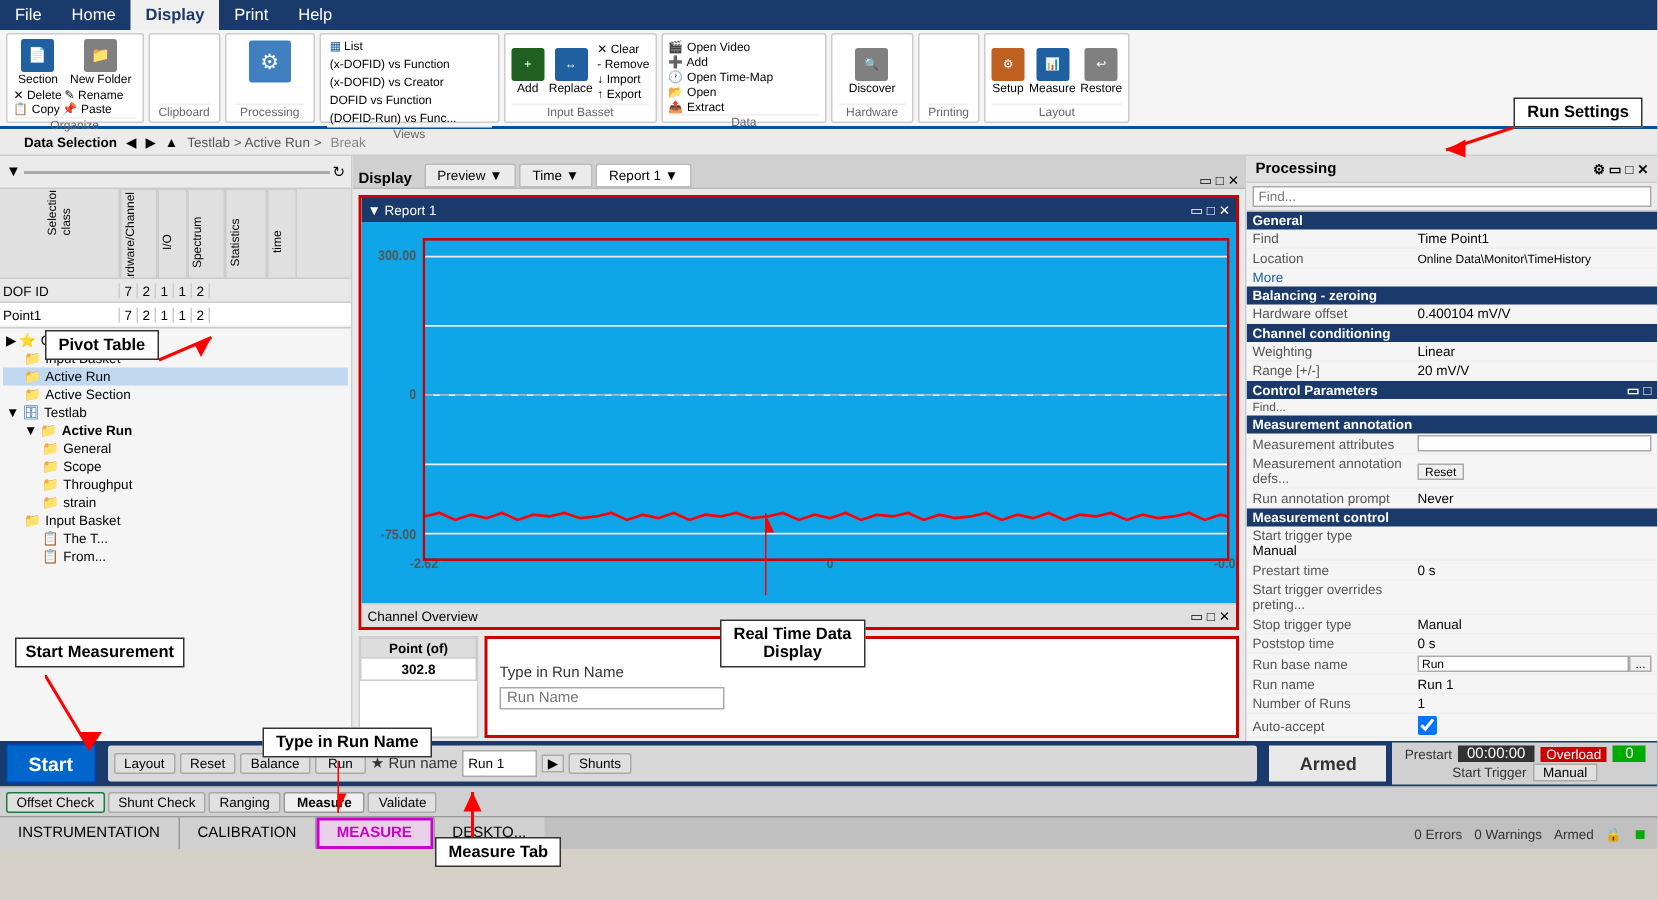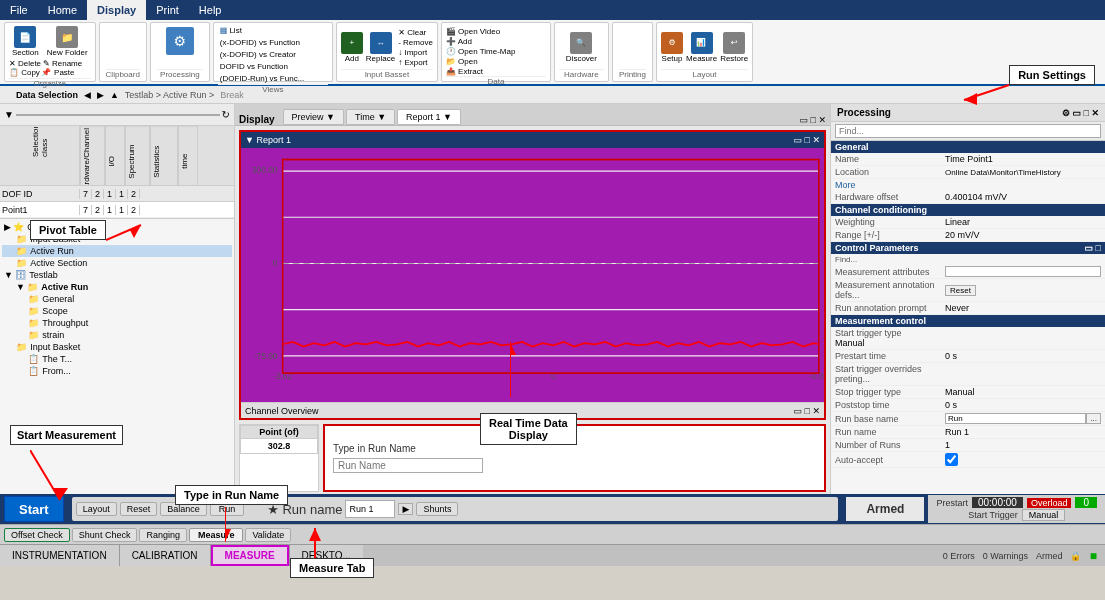--- a/index.html
+++ b/index.html
@@ -236,21 +236,21 @@
         <span style="margin-left:auto; font-size:9px; cursor:pointer;">▭ □ ✕</span>
       </div>
 
       <div style="border:2px solid #cc0000; margin:4px; flex:1; background:white; position:relative; display:flex; flex-direction:column; overflow:hidden;">
 
         <div style="background:#1a3a6b; color:white; font-size:9px; padding:1px 4px; display:flex; justify-content:space-between; align-items:center; height:16px;">
           <span>▼ Report 1</span>
           <span style="cursor:pointer;">▭ □ ✕</span>
         </div>
 
-        <div style="flex:1; position:relative; background:#a21caf;">
+        <div style="flex:1; position:relative; background:#0ea5e9;font-weight:bold;">
           <svg width="100%" height="100%" viewBox="0 0 560 220" preserveAspectRatio="none">
 
             <line x1="40" y1="20" x2="555" y2="20" stroke="#eee" stroke-width="1"></line>
             <line x1="40" y1="60" x2="555" y2="60" stroke="#eee" stroke-width="1"></line>
             <line x1="40" y1="100" x2="555" y2="100" stroke="#eee" stroke-width="1"></line>
             <line x1="40" y1="140" x2="555" y2="140" stroke="#eee" stroke-width="1"></line>
             <line x1="40" y1="180" x2="555" y2="180" stroke="#eee" stroke-width="1"></line>
 
             <text x="35" y="22" text-anchor="end" font-size="8" fill="#555">300.00</text>
             <text x="35" y="102" text-anchor="end" font-size="8" fill="#555">0</text>
@@ -307,31 +307,32 @@
 
       <div style="padding:2px 4px; background:#ebebeb; border-bottom:1px solid #ccc;">
         <input type="text" placeholder="Find..." style="width: 100%; font-size: 9px; border: 1px solid rgb(170, 170, 170); padding: 1px 3px;">
       </div>
 
       <div style="flex:1; overflow-y:auto; font-size:9px;">
 
         <div>
           <div style="background:#1a3a6b; color:white; padding:1px 4px; font-size:9px; font-weight:bold;">General</div>
           <div style="display:flex; padding:1px 4px; border-bottom:1px solid #eee; align-items:center;">
-            <span style="width:110px; color:#555;">Name</span>
+            <span style="width:110px; color:#555;">Find</span>
             <span style="flex:1;">Time Point1</span>
           </div>
           <div style="display:flex; padding:1px 4px; border-bottom:1px solid #eee; align-items:center;">
             <span style="width:110px; color:#555;">Location</span>
             <span style="flex:1; font-size:8px;">Online Data\Monitor\TimeHistory</span>
           </div>
           <div style="padding:1px 4px; color:#2060a0; cursor:pointer; font-size:9px;">More</div>
         </div>
 
         <div>
+          <div style="background:#1a3a6b; color:white; padding:1px 4px; font-size:9px; font-weight:bold;">Balancing - zeroing</div>
           <div style="display:flex; padding:1px 4px; border-bottom:1px solid #eee; align-items:center;">
             <span style="width:110px; color:#555;">Hardware offset</span>
             <span style="flex:1;">0.400104 mV/V</span>
           </div>
         </div>
 
         <div>
           <div style="background:#1a3a6b; color:white; padding:1px 4px; font-size:9px; font-weight:bold;">Channel conditioning</div>
           <div style="display:flex; padding:1px 4px; border-bottom:1px solid #eee;">
             <span style="width:110px; color:#555;">Weighting</span>
@@ -345,20 +346,21 @@
 
         <div>
           <div style="background:#1a3a6b; color:white; padding:1px 4px; font-size:9px; font-weight:bold; display:flex; justify-content:space-between;">
             <span>Control Parameters</span>
             <span style="cursor:pointer;">▭ □</span>
           </div>
           <div style="padding:1px 4px; font-size:8px; color:#555;">Find...</div>
         </div>
 
         <div>
+          <div style="background:#1a3a6b; color:white; padding:1px 4px; font-size:9px; font-weight:bold;">Measurement annotation</div>
           <div style="display:flex; padding:1px 4px; border-bottom:1px solid #eee; align-items:center;">
             <span style="width:110px; color:#555; font-size:9px;">Measurement attributes</span>
             <input type="text" value="" style="flex: 1 1 0%; font-size: 8px; border: 1px solid rgb(170, 170, 170); padding: 0px 2px;">
           </div>
           <div style="display:flex; padding:1px 4px; border-bottom:1px solid #eee; align-items:center;">
             <span style="width:110px; color:#555; font-size:9px;">Measurement annotation defs...</span>
             <button style="font-size:8px; padding:0 4px; border:1px solid #aaa; background:#f0f0f0; cursor:pointer;">Reset</button>
           </div>
           <div style="display:flex; padding:1px 4px; border-bottom:1px solid #eee; align-items:center;">
             <span style="width:110px; color:#555; font-size:9px;">Run annotation prompt</span>
@@ -414,21 +416,21 @@
     </div>
   </div>
 
   <div style="background:#1a3a6b; height:30px; display:flex; align-items:center;">
     <button style="background:#0066cc; color:white; font-weight:bold; padding:3px 14px; margin:2px 4px; cursor:pointer; border:1px solid #0044aa; font-size:13px; height:26px;">Start</button>
     <div style="display:flex; align-items:center; gap:3px; background:#d8d8d8; height:24px; padding:0 4px; border-radius:2px; flex:1; margin:0 4px;">
       <button style="background:#e0e0e0; font-size:9px; padding:1px 6px; cursor:pointer; border:1px solid #aaa; border-radius:2px;">Layout</button>
       <button style="background:#e0e0e0; font-size:9px; padding:1px 6px; cursor:pointer; border:1px solid #aaa; border-radius:2px;">Reset</button>
       <button style="background:#e0e0e0; font-size:9px; padding:1px 6px; cursor:pointer; border:1px solid #aaa; border-radius:2px;">Balance</button>
       <button style="background:#e0e0e0; font-size:9px; padding:1px 8px; cursor:pointer; border:1px solid #aaa; border-radius:2px;">Run</button>
-      <span style="font-size:13px; color:#333; margin-left:20px;">★ Run name</span>
+      <span style="font-size:10px; color:#333; margin-left:0;">★ Run name</span>
       <input type="text" value="Run 1" style="font-size: 9px; border: 1px solid rgb(170, 170, 170); padding: 0px 3px; width: 50px; height: 18px;">
       <span style="background:#e0e0e0; border:1px solid #aaa; padding:0 3px; font-size:9px;">▶</span>
       <button style="background:#e0e0e0; font-size:9px; padding:1px 6px; cursor:pointer; border:1px solid #aaa; border-radius:2px;">Shunts</button>
     </div>
     <div style="background:#e8e8e8; color:#333; font-size:12px; font-weight:bold; text-align:center; padding:0 20px; height:24px; display:flex; align-items:center; margin:0 4px;">
       <span>Armed</span>
     </div>
     <div style="display:flex; flex-direction:column; align-items:center; background:#d0d0d0; padding:2px 8px; height:28px; justify-content:center; gap:1px;">
       <div style="display:flex; align-items:center; gap:4px;">
         <span style="font-size:9px; color:#333;">Prestart</span>

